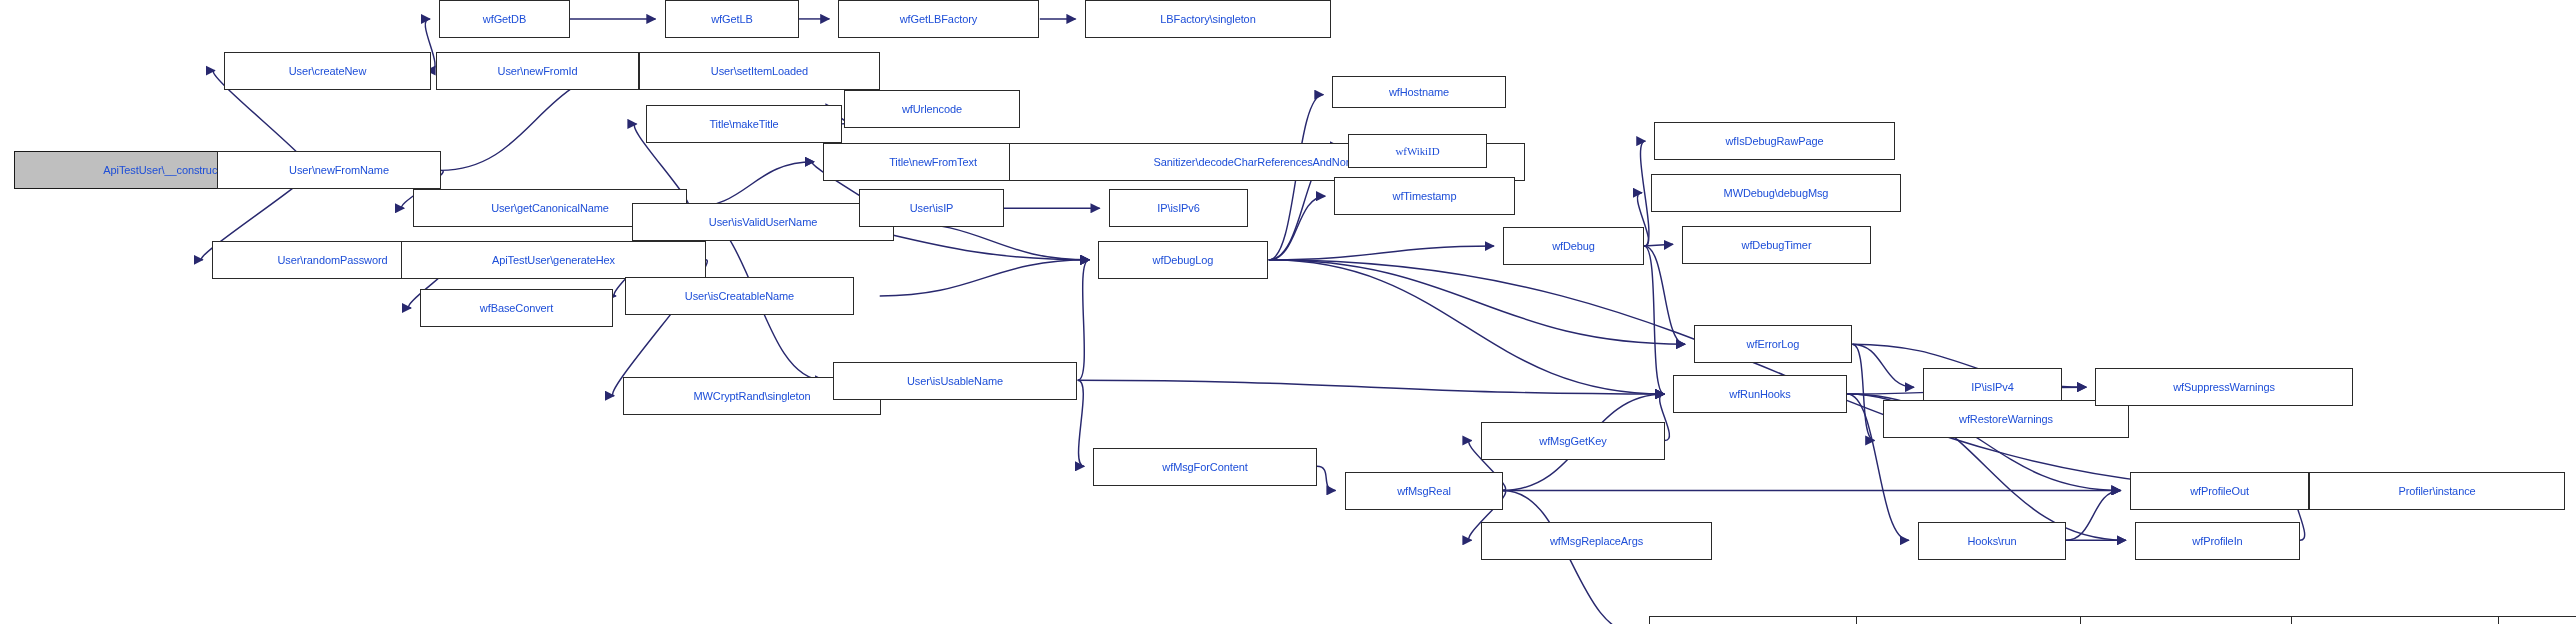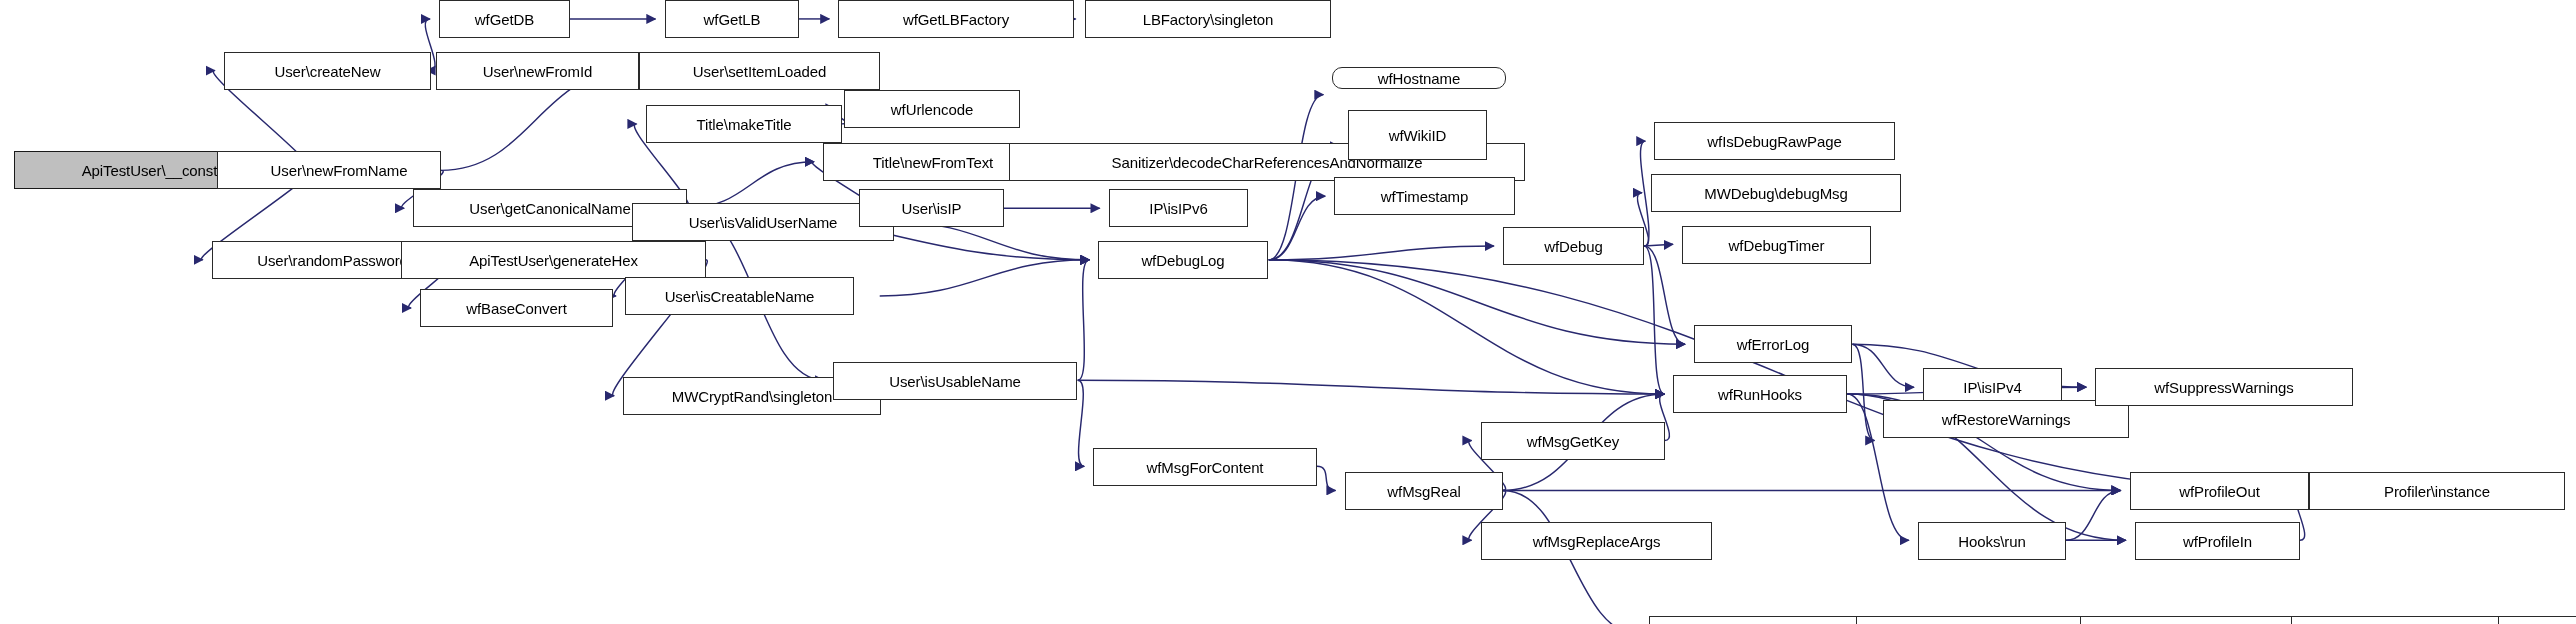--- a/index.html
+++ b/index.html
@@ -21,22 +21,22 @@
     top: 0;
     width: 2576px;
     height: 624px;
     pointer-events: none;
   }
   .node {
     position: absolute;
     box-sizing: border-box;
     border: 0.9px solid #2a2a2a;
     background: #ffffff;
-    color: #000000;
-    font-size: 15px;
+    color: #1d4ed8;
+    font-size: 11px;
     line-height: 1;
     display: flex;
     align-items: center;
     justify-content: center;
     white-space: nowrap;
     letter-spacing: -0.1px;
     z-index: 2;
   }
   .node.root {
     background: #bfbfbf;
@@ -174,42 +174,42 @@
       </div>
       <div class="node" style="left: 823px; top: 143px; width: 220px; height: 38px;">
         <span class="node-label">Title\newFromText</span>
       </div>
       <div class="node" style="left: 859px; top: 189px; width: 145px; height: 38px;">
         <span class="node-label">User\isIP</span>
       </div>
       <div class="node" style="left: 833px; top: 362px; width: 244px; height: 38px;">
         <span class="node-label">User\isUsableName</span>
       </div>
-      <div class="node" style="left: 838px; top: 0px; width: 236px; height: 38px; justify-content: center;">
+      <div class="node" style="left: 838px; top: 0px; width: 201px; height: 38px; justify-content: center;">
         <span class="node-label">wfGetLBFactory</span>
       </div>
       <div class="node" style="left: 1009px; top: 143px; width: 516px; height: 38px;">
         <span class="node-label">Sanitizer\decodeCharReferencesAndNormalize</span>
       </div>
       <div class="node" style="left: 1109px; top: 189px; width: 139px; height: 38px;">
         <span class="node-label">IP\isIPv6</span>
       </div>
       <div class="node" style="left: 1098px; top: 241px; width: 170px; height: 38px;">
         <span class="node-label">wfDebugLog</span>
       </div>
       <div class="node" style="left: 1093px; top: 448px; width: 224px; height: 38px;">
         <span class="node-label">wfMsgForContent</span>
       </div>
       <div class="node" style="left: 1085px; top: 0px; width: 246px; height: 38px;">
         <span class="node-label">LBFactory\singleton</span>
       </div>
-      <div class="node" style="left: 1332px; top: 67px; width: 174px; height: 22px; border-radius: 10px;">
+      <div class="node" style="left: 1332px; top: 76px; width: 174px; height: 32px;">
         <span class="node-label">wfHostname</span>
       </div>
-      <div class="node" style="left: 1348px; top: 110px; width: 139px; height: 50px;">
+      <div class="node" style="left: 1348px; top: 134px; width: 139px; height: 34px; font-family: Liberation Serif, serif;">
         <span class="node-label">wfWikiID</span>
       </div>
       <div class="node" style="left: 1334px; top: 177px; width: 181px; height: 38px;">
         <span class="node-label">wfTimestamp</span>
       </div>
       <div class="node" style="left: 1345px; top: 472px; width: 158px; height: 38px;">
         <span class="node-label">wfMsgReal</span>
       </div>
       <div class="node" style="left: 1481px; top: 422px; width: 184px; height: 38px;">
         <span class="node-label">wfMsgGetKey</span>

